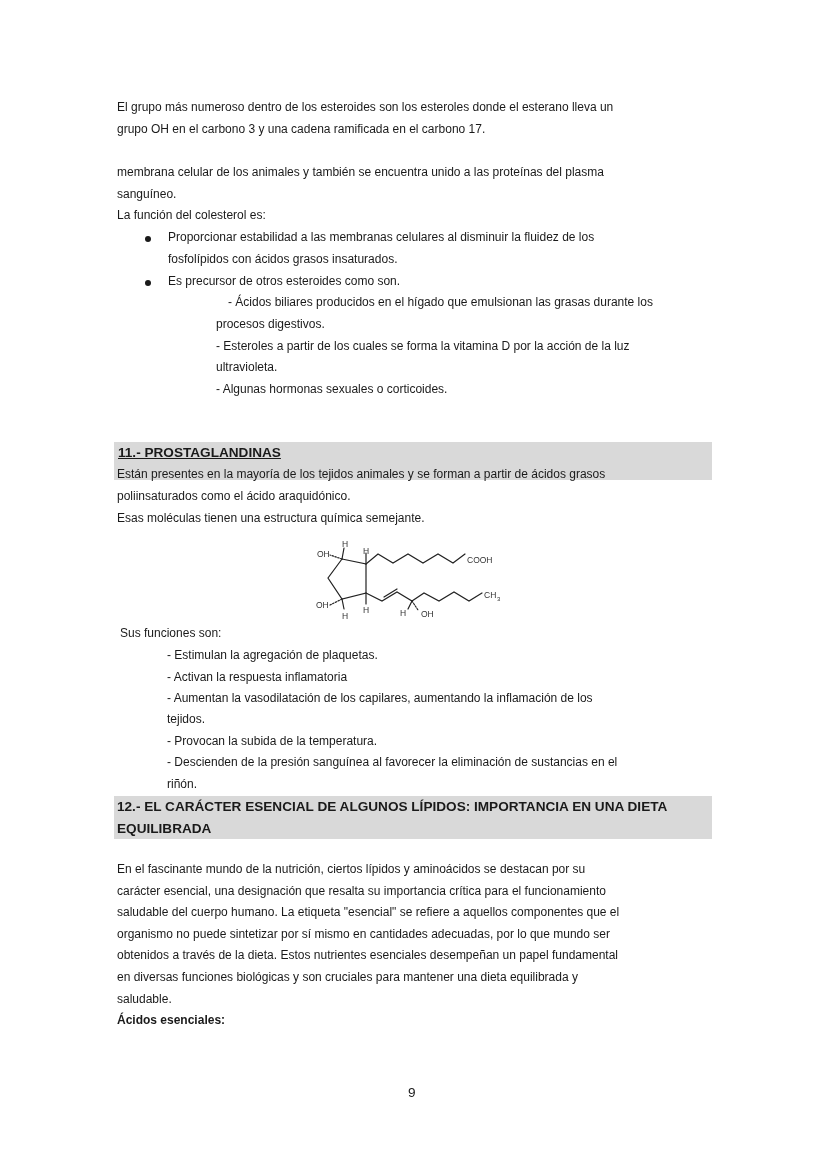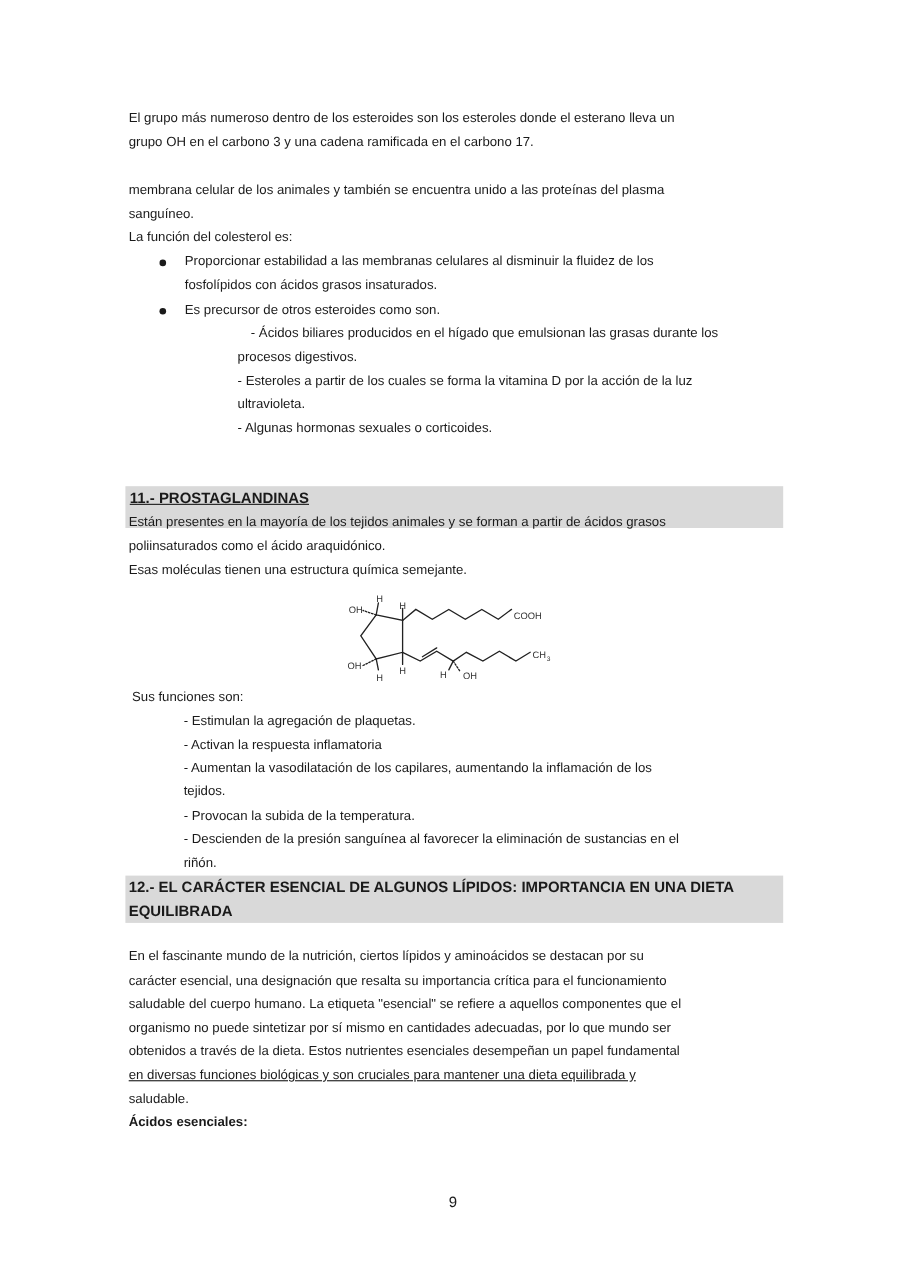--- a/index.html
+++ b/index.html
@@ -95,18 +95,18 @@
   <div class="heading-bar h12">
     <span class="l1">12.- EL CARÁCTER ESENCIAL DE ALGUNOS LÍPIDOS: IMPORTANCIA EN UNA DIETA</span>
     <span class="l2">EQUILIBRADA</span>
   </div>
 
   <div class="txt" style="left:117px; top:859px;">En el fascinante mundo de la nutrición, ciertos lípidos y aminoácidos se destacan por su</div>
   <div class="txt" style="left:117px; top:881px;">carácter esencial, una designación que resalta su importancia crítica para el funcionamiento</div>
   <div class="txt" style="left:117px; top:902px;">saludable del cuerpo humano. La etiqueta "esencial" se refiere a aquellos componentes que el</div>
   <div class="txt" style="left:117px; top:924px;">organismo no puede sintetizar por sí mismo en cantidades adecuadas, por lo que mundo ser</div>
   <div class="txt" style="left:117px; top:945px;">obtenidos a través de la dieta. Estos nutrientes esenciales desempeñan un papel fundamental</div>
-  <div class="txt" style="left:117px; top:967px;text-decoration:underline;">en diversas funciones biológicas y son cruciales para mantener una dieta equilibrada y</div>
+  <div class="txt" style="left:117px; top:967px;">en diversas funciones biológicas y son cruciales para mantener una dieta equilibrada y</div>
   <div class="txt" style="left:117px; top:989px;">saludable.</div>
   <div class="txt bold" style="left:117px; top:1010px;">Ácidos esenciales:</div>
 
   <div class="pagenum">9</div>
 </div>
 
 </body></html>

